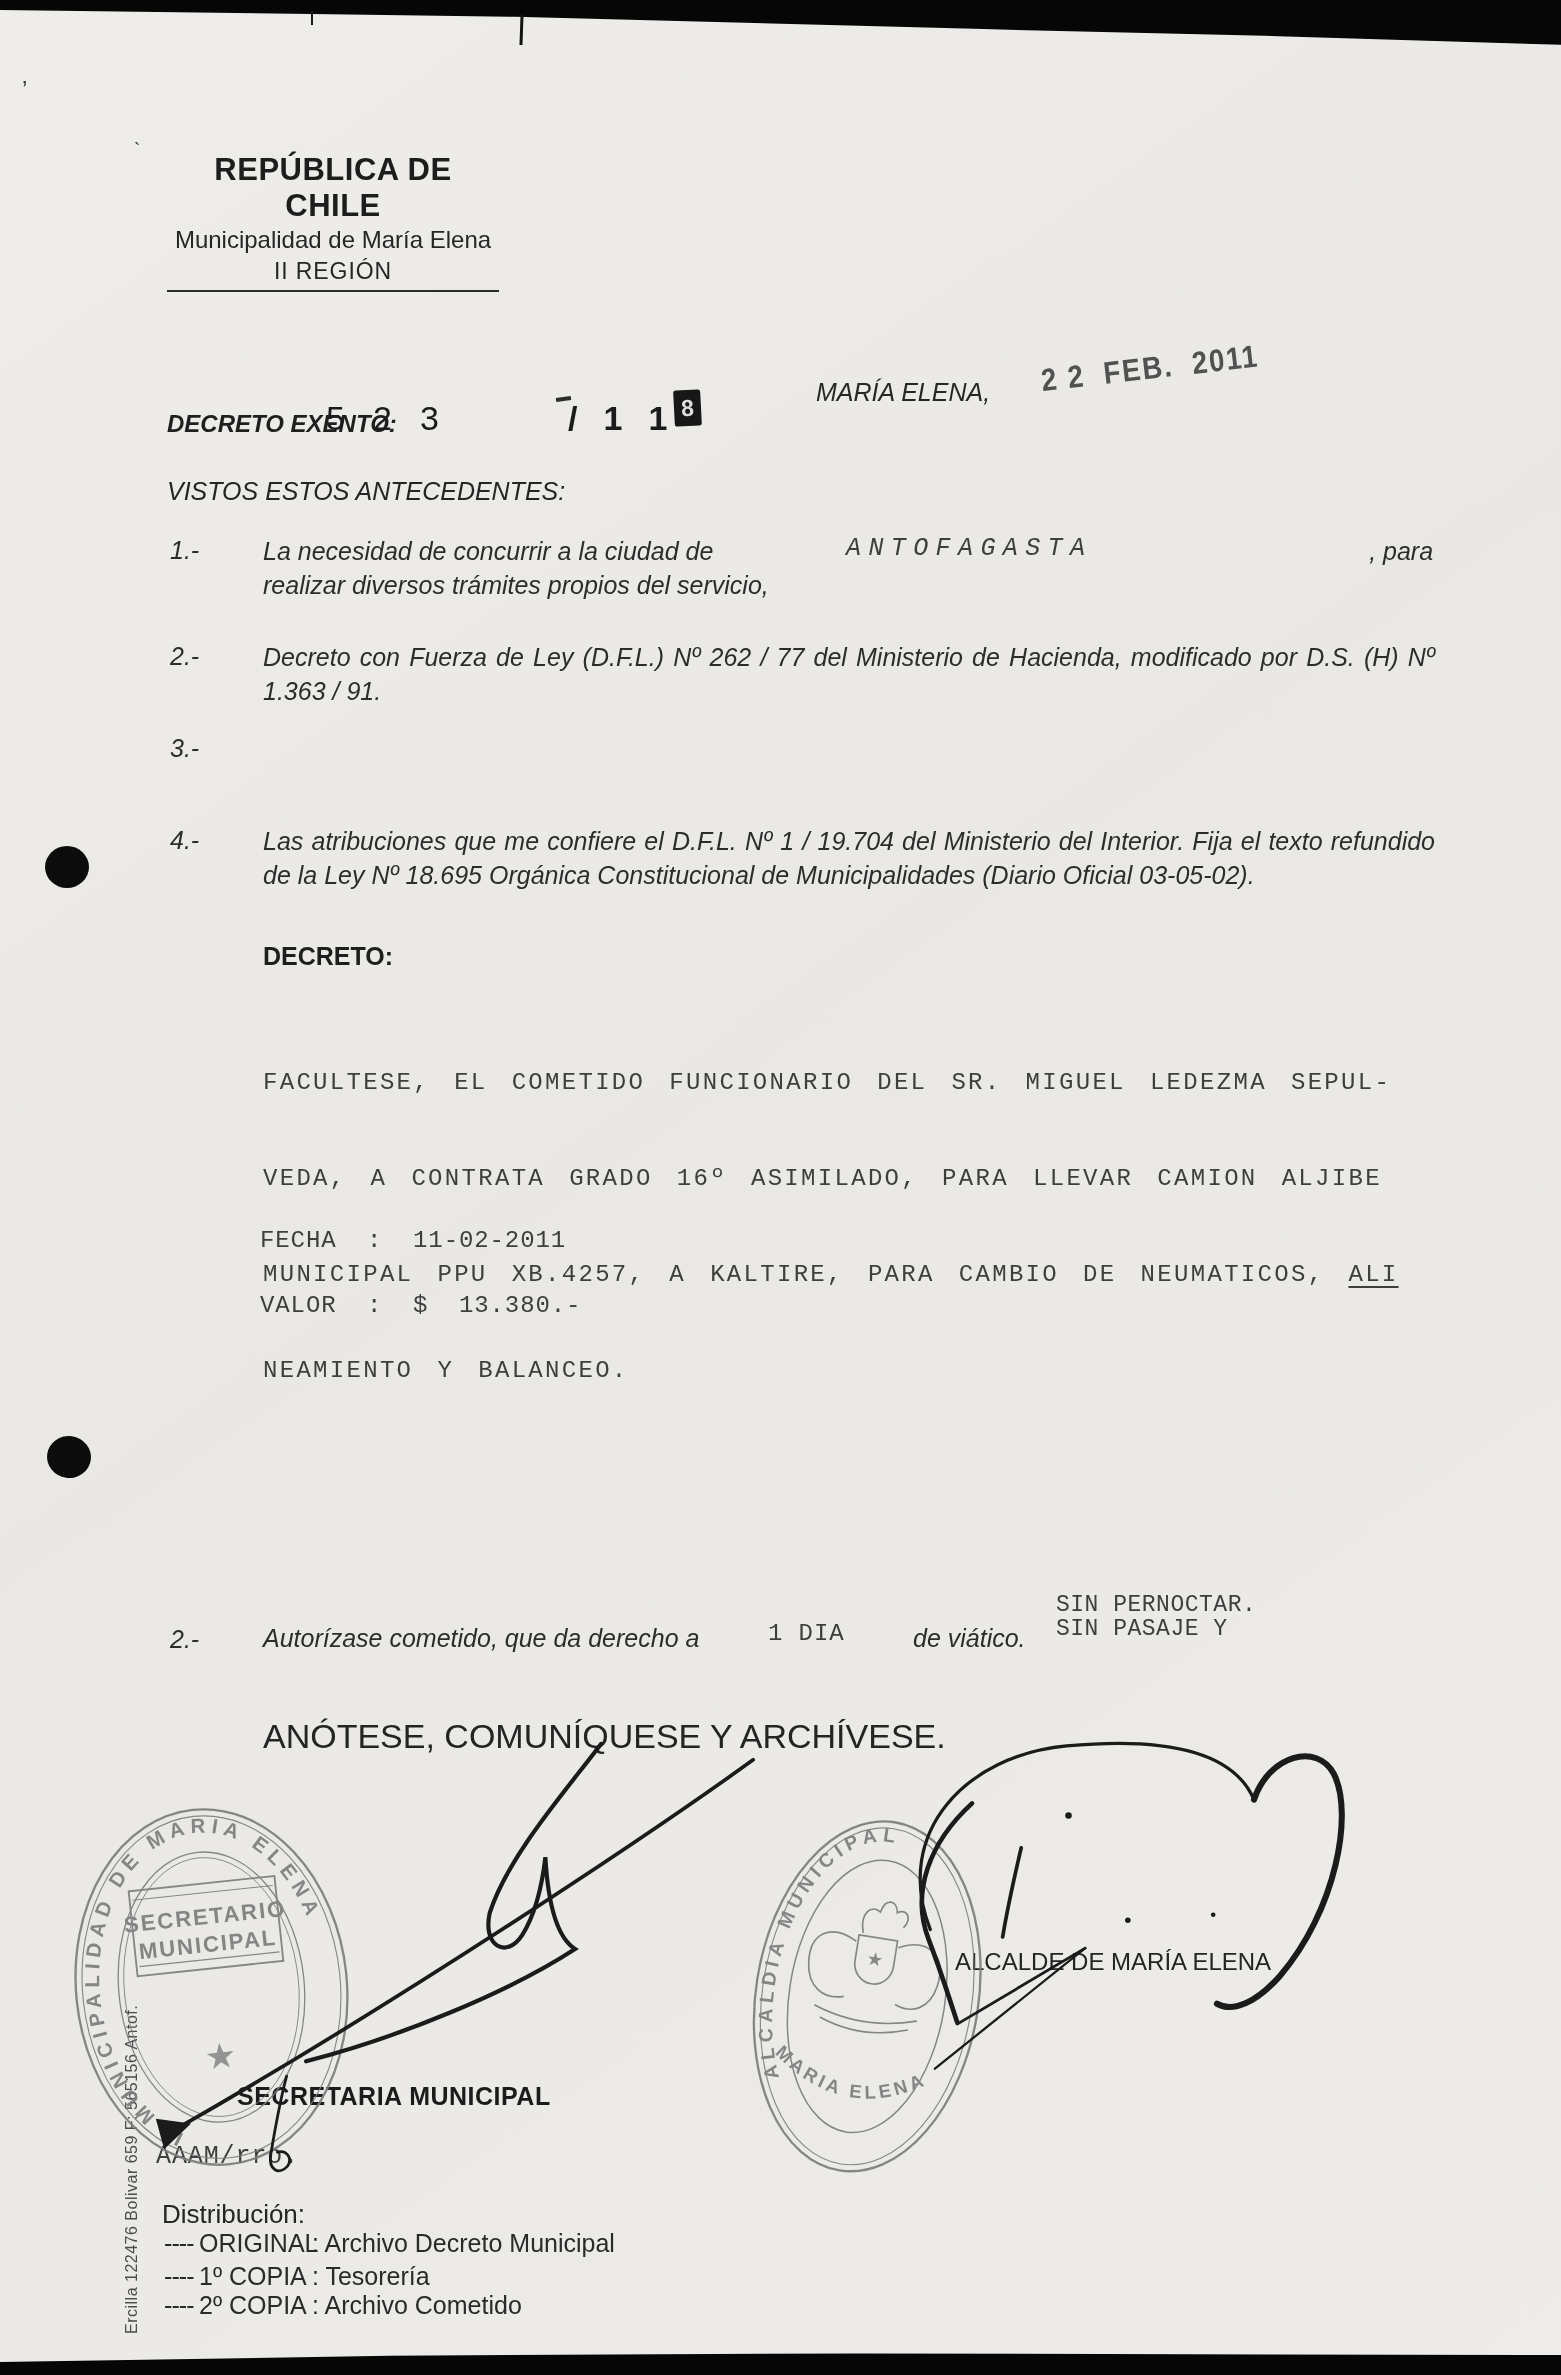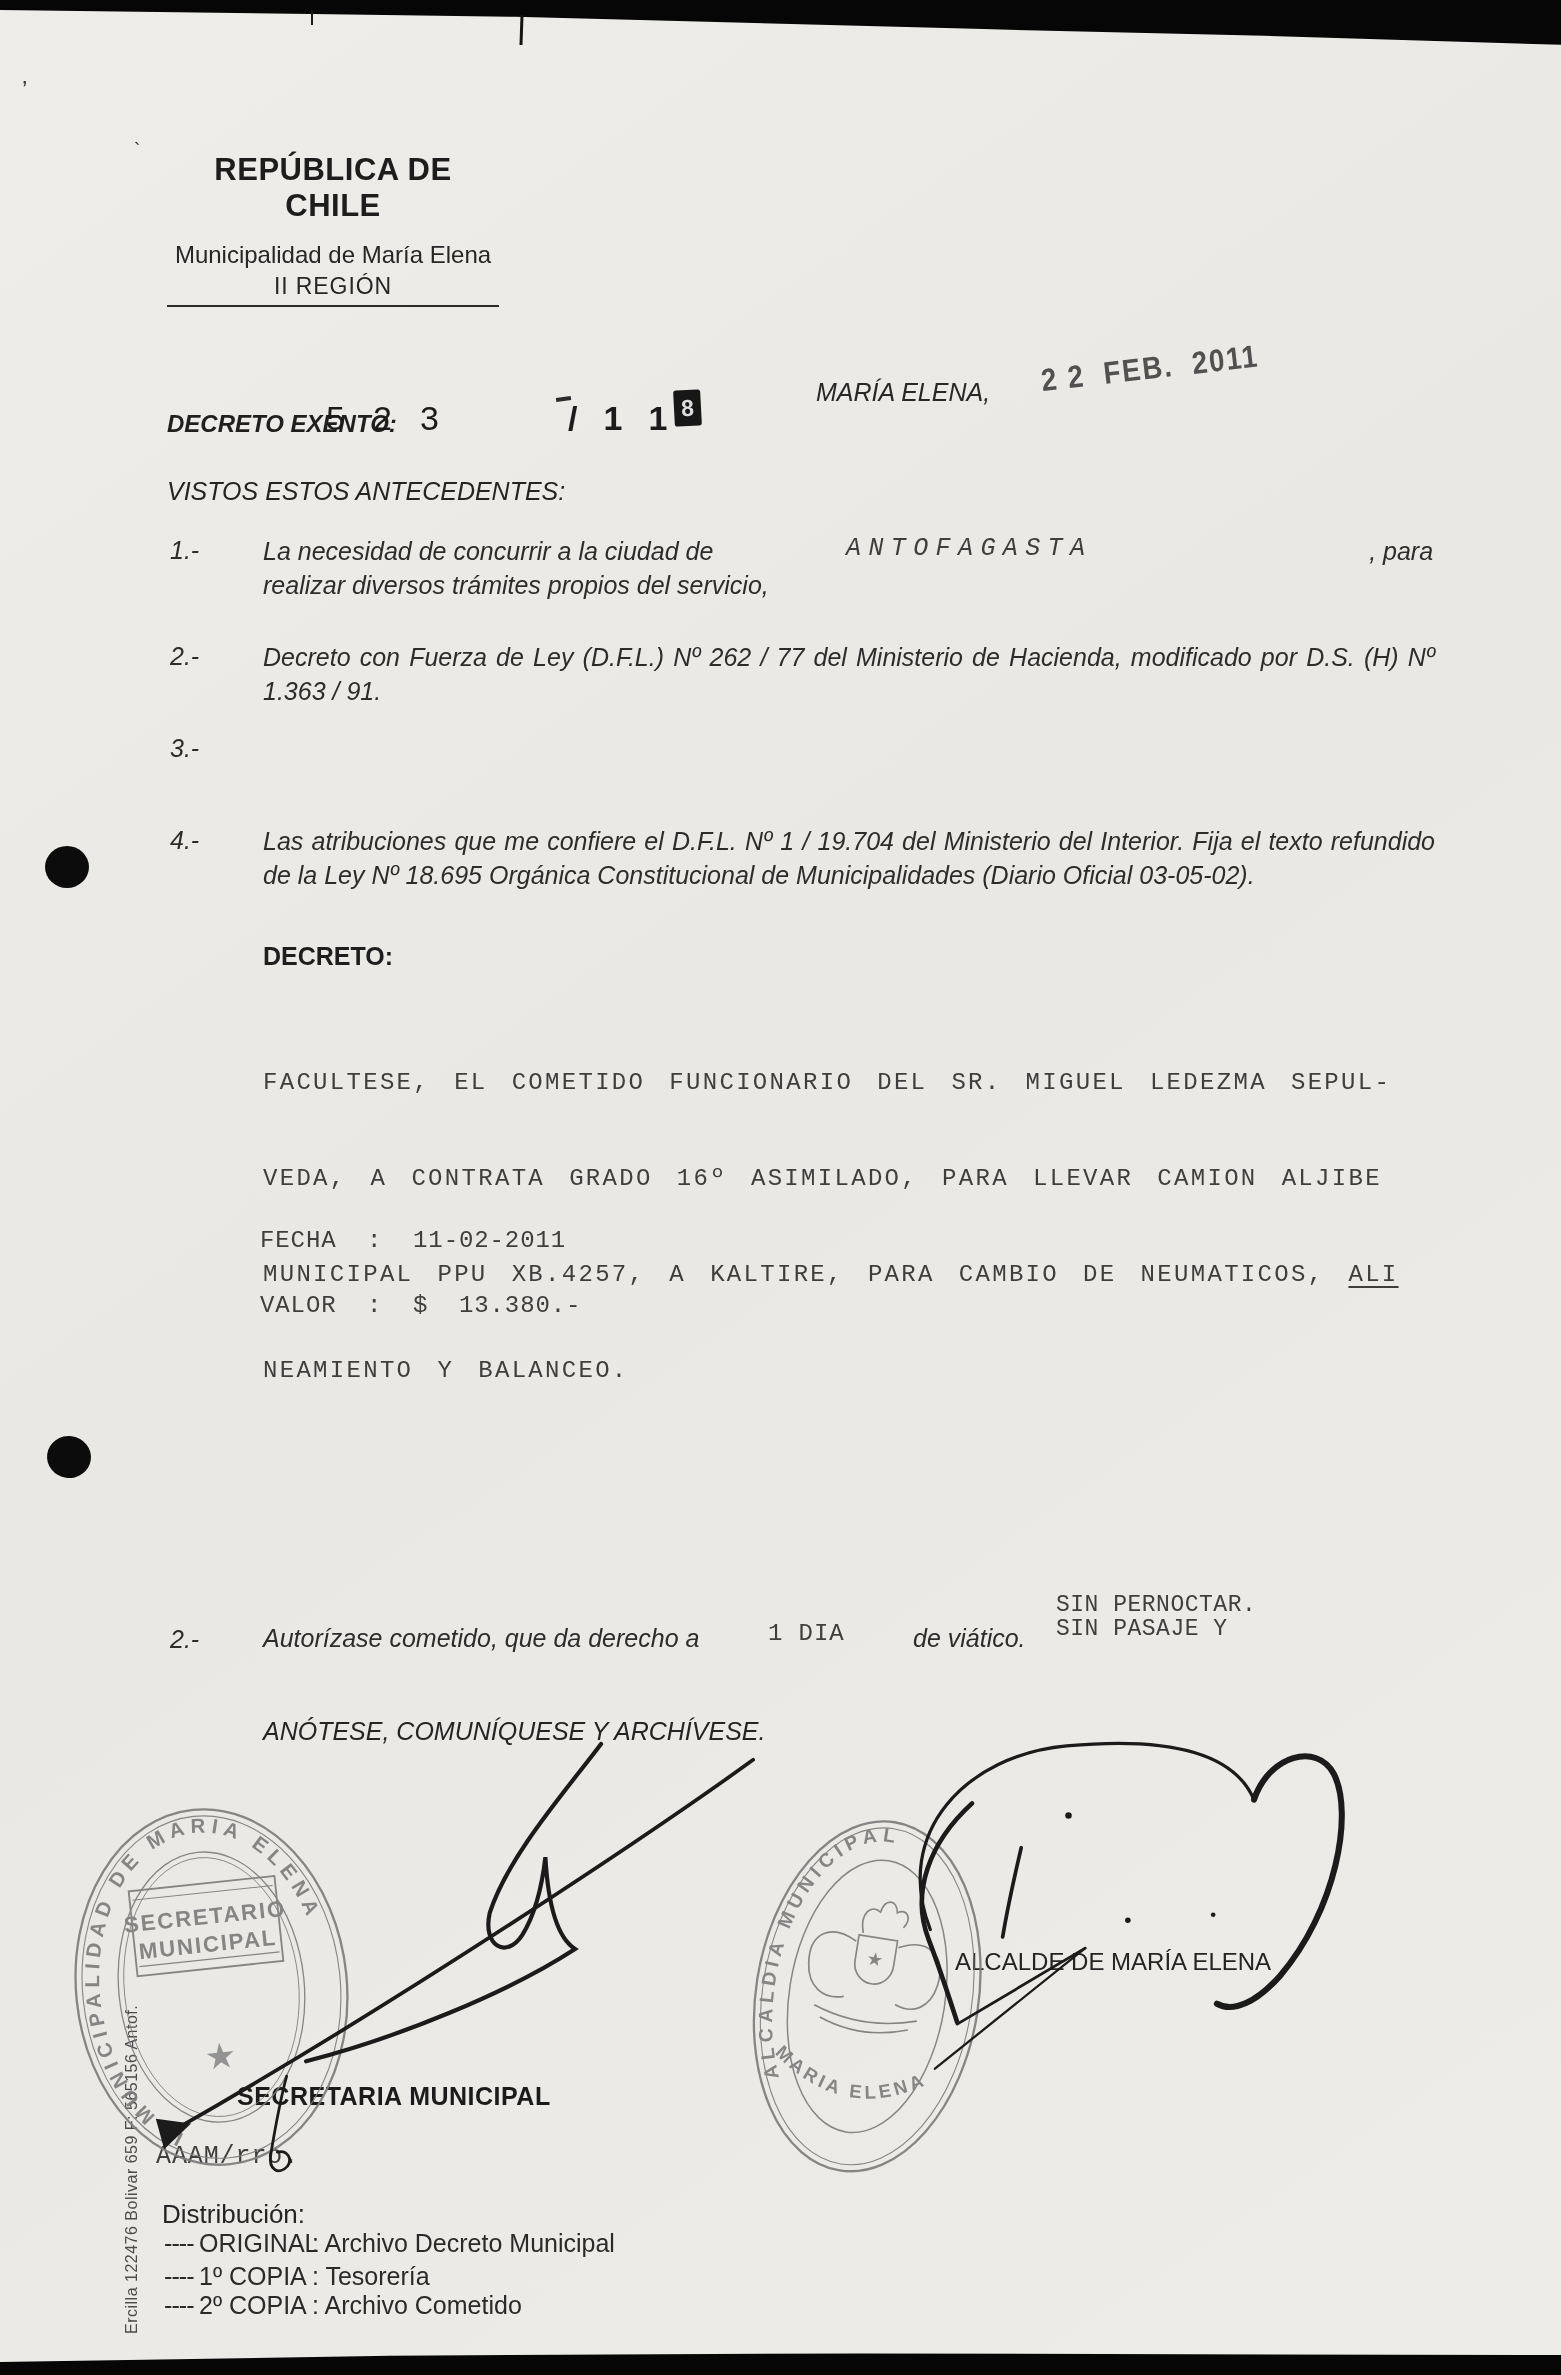--- a/index.html
+++ b/index.html
@@ -20,21 +20,21 @@
 
   .hole { position:absolute; width:44px; height:42px; background:#0c0c0c; border-radius:50%; z-index:7; }
   .hole-1 { left:45px; top:846px; }
   .hole-2 { left:47px; top:1436px; transform:rotate(8deg); }
 
   .speck { position:absolute; color:#333; font-size:24px; z-index:2; }
 
   
   .header-block { left:165px; top:152px; width:336px; text-align:center; z-index:2; }
   .header-country { font-size:31px; font-weight:bold; color:#1d1d1d; letter-spacing:0.5px; }
-  .header-muni { font-size:24px; color:#262626; margin-top:17px; }
+  .header-muni { font-size:24px; color:#262626; margin-top:2px; }
   .header-region { font-size:23px; color:#262626; margin-top:3.7px; letter-spacing:0.9px; }
   .header-rule { width:332px; border-top:2.8px solid #2b2b2b; margin:5.6px auto 0 auto; }
 
   
   .decree-label { left:167px; top:410px; font-size:24px; font-weight:bold; font-style:italic; color:#1f1f1f; z-index:2;}
   .decree-number { left:326px; top:399px; font-size:34px; font-weight:normal; letter-spacing:9.3px; color:#1b1b1b; z-index:2;}
   .decree-number-2 { left:568px; top:399px; font-size:34px; font-weight:bold; letter-spacing:8.3px; color:#1b1b1b; z-index:2;}
   .decree-supdash { left:556px; top:397px; width:15px; height:3.7px; background:#2a2a2a; transform:rotate(-8deg); z-index:2;}
   .corner-stamp { left:674px; top:390px; width:27px; height:36px; background:#171717; border-radius:2.8px;
     color:#dddddd; font-size:23px; font-weight:bold; text-align:center; line-height:37px; transform:rotate(-3deg); z-index:2;}
@@ -59,21 +59,21 @@
   .fecha-line { left:260px; top:1227px; font-size:24px; letter-spacing:0.9px; z-index:2;}
   .valor-line { left:260px; top:1292px; font-size:24px; letter-spacing:0.9px; z-index:2;}
 
   .auth-num { left:170px; top:1625px; z-index:2;}
   .auth-pre { left:263px; top:1624px; z-index:2;}
   .auth-days { left:768px; top:1620px; font-size:24px; letter-spacing:0.9px; z-index:2;}
   .auth-mid { left:913px; top:1624px; z-index:2;}
   .auth-note1 { left:1056px; top:1616px; font-size:23px; letter-spacing:0.5px; z-index:2;}
   .auth-note2 { left:1056px; top:1592px; font-size:23px; letter-spacing:0.5px; z-index:2;}
 
-  .closing { left:263px; top:1717px; font-size:25px; font-style:italic; color:#242424; z-index:2;}
+  .closing { left:263px; top:1717px; font-size:34px; color:#242424; z-index:2;}
 
   .mayor-title { left:955px; top:1948px; font-size:24px; color:#242424; z-index:2;}
   .secretary-title { left:237px; top:2058px; font-size:25px; font-weight:bold; color:#1b1b1b; letter-spacing:0.5px; z-index:2;margin-top:24px;}
   .initials { left:156px; top:2142px; font-size:25px; letter-spacing:0.9px; z-index:2;}
 
   .dist-title { left:162px; top:2199px; font-size:26px; color:#252525; z-index:2;}
   .dist-row { position:absolute; left:164px; font-size:25px; color:#2a2a2a; z-index:2; }
   .dist-dash { display:inline-block; width:35px; letter-spacing:-0.9px; }
   .dist-label { display:inline-block; width:113px; }
   .dist-row-1 { top:2229px; } .dist-row-2 { top:2262px; } .dist-row-3 { top:2291px; }

